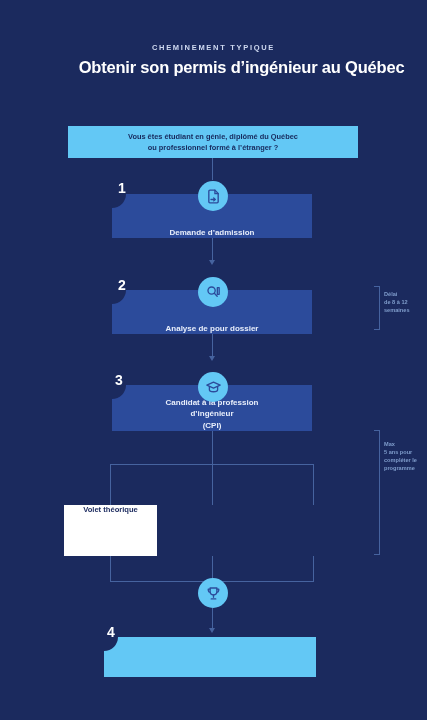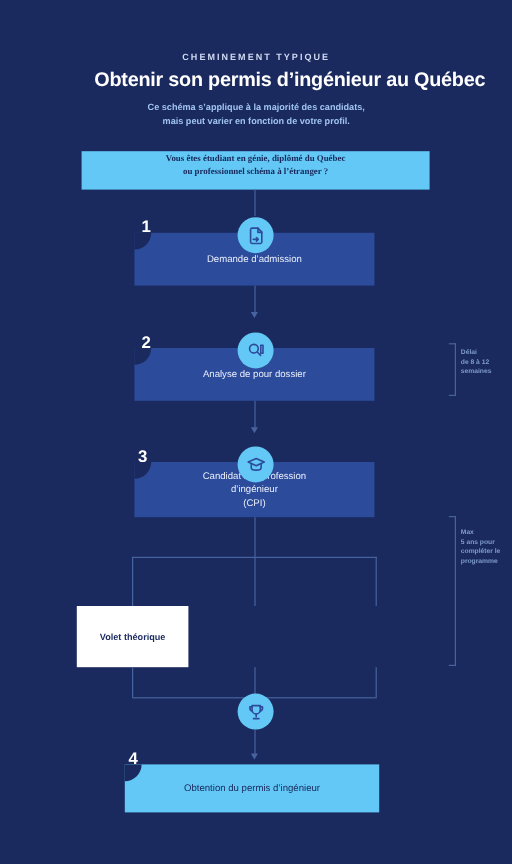--- a/index.html
+++ b/index.html
@@ -60,43 +60,42 @@
 
   
   .banner {
     position: absolute;
     left: 68px;
     top: 126px;
     width: 290px;
     height: 32px;
     background: #63c8f5;
     display: flex;
-    align-items: flex-start;
+    align-items: center;
     justify-content: center;
     text-align: center;
     color: #17295c;
     font-size: 7.4px;
     line-height: 11px;
     font-weight: bold;
     padding: 0 6px;
     box-sizing: border-box;
-    font-family: Liberation Serif, serif;
   }
 
   
   .card {
     position: absolute;
     box-sizing: border-box;
     display: flex;
-    align-items: center;
+    align-items: flex-end;
     justify-content: center;
     text-align: center;
     padding: 0 38px;
     line-height: 11.5px;
-    font-weight: normal;
+    font-weight: bold;
   }
   .card.dark {
     background: #2c4b9b;
     color: #e8eefb;
     font-size: 8px;
   }
   .card.light {
     background: #63c8f5;
     color: #17295c;
     font-size: 8px;
@@ -154,21 +153,20 @@
   }
 
   
   .branch {
     position: absolute;
     background: #ffffff;
     color: #1b2a5e;
     font-size: 7.6px;
     font-weight: bold;
     display: flex;
-    align-items: center;
     justify-content: center;
     text-align: center;
     box-sizing: border-box;
     padding: 0 3px;
   }
 
   
   .annot {
     position: absolute;
     color: #7f9ccb;
@@ -184,29 +182,25 @@
     box-sizing: border-box;
   }
 </style>
 </head>
 <body>
 
 <div class="canvas">
 
   <div class="eyebrow">CHEMINEMENT TYPIQUE</div>
   <div class="title">Obtenir son permis d’ingénieur au Québec</div>
-  <div class="subtitle">
-    <div>Ce schéma s’applique à la majorité des candidats,</div>
-    <div>mais peut varier en fonction de votre profil.</div>
-  </div>
 
   <div class="banner">
     <div>
       <div>Vous êtes étudiant en génie, diplômé du Québec</div>
-      <div>ou professionnel schéma à l’étranger ?</div>
+      <div>ou professionnel formé à l’étranger ?</div>
     </div>
   </div>
 
   <div class="vline" style="left:212px; top:158px; height:22px;"></div>
 
   <div class="stepnum" style="left:118px; top:180px;">1</div>
   <div class="badge" style="left:198px; top:181px;">
     <svg width="17" height="17" viewBox="0 0 24 24" fill="none" stroke="#2c4b9b" stroke-width="1.9" stroke-linecap="round" stroke-linejoin="round">
       <path d="M14 3H7a1.6 1.6 0 0 0-1.6 1.6v14.8A1.6 1.6 0 0 0 7 21h10a1.6 1.6 0 0 0 1.6-1.6V7.6z"></path>
       <path d="M14 3v5h4.6"></path>
@@ -292,16 +286,15 @@
       <path d="M8.8 19.6h6.4"></path>
     </svg>
   </div>
 
   <div class="vline" style="left:212px; top:608px; height:22px;"></div>
   <div class="arrowhead" style="left:208.5px; top:628px;"></div>
 
   <div class="stepnum" style="left:107px; top:624px;">4</div>
   <div class="card light" style="left:104px; top:637px; width:212px; height:40px;">
     <span class="notch"></span>
-    <span>Obtention du permis d’ingénieur</span>
   </div>
 
 </div>
 
 </body></html>

